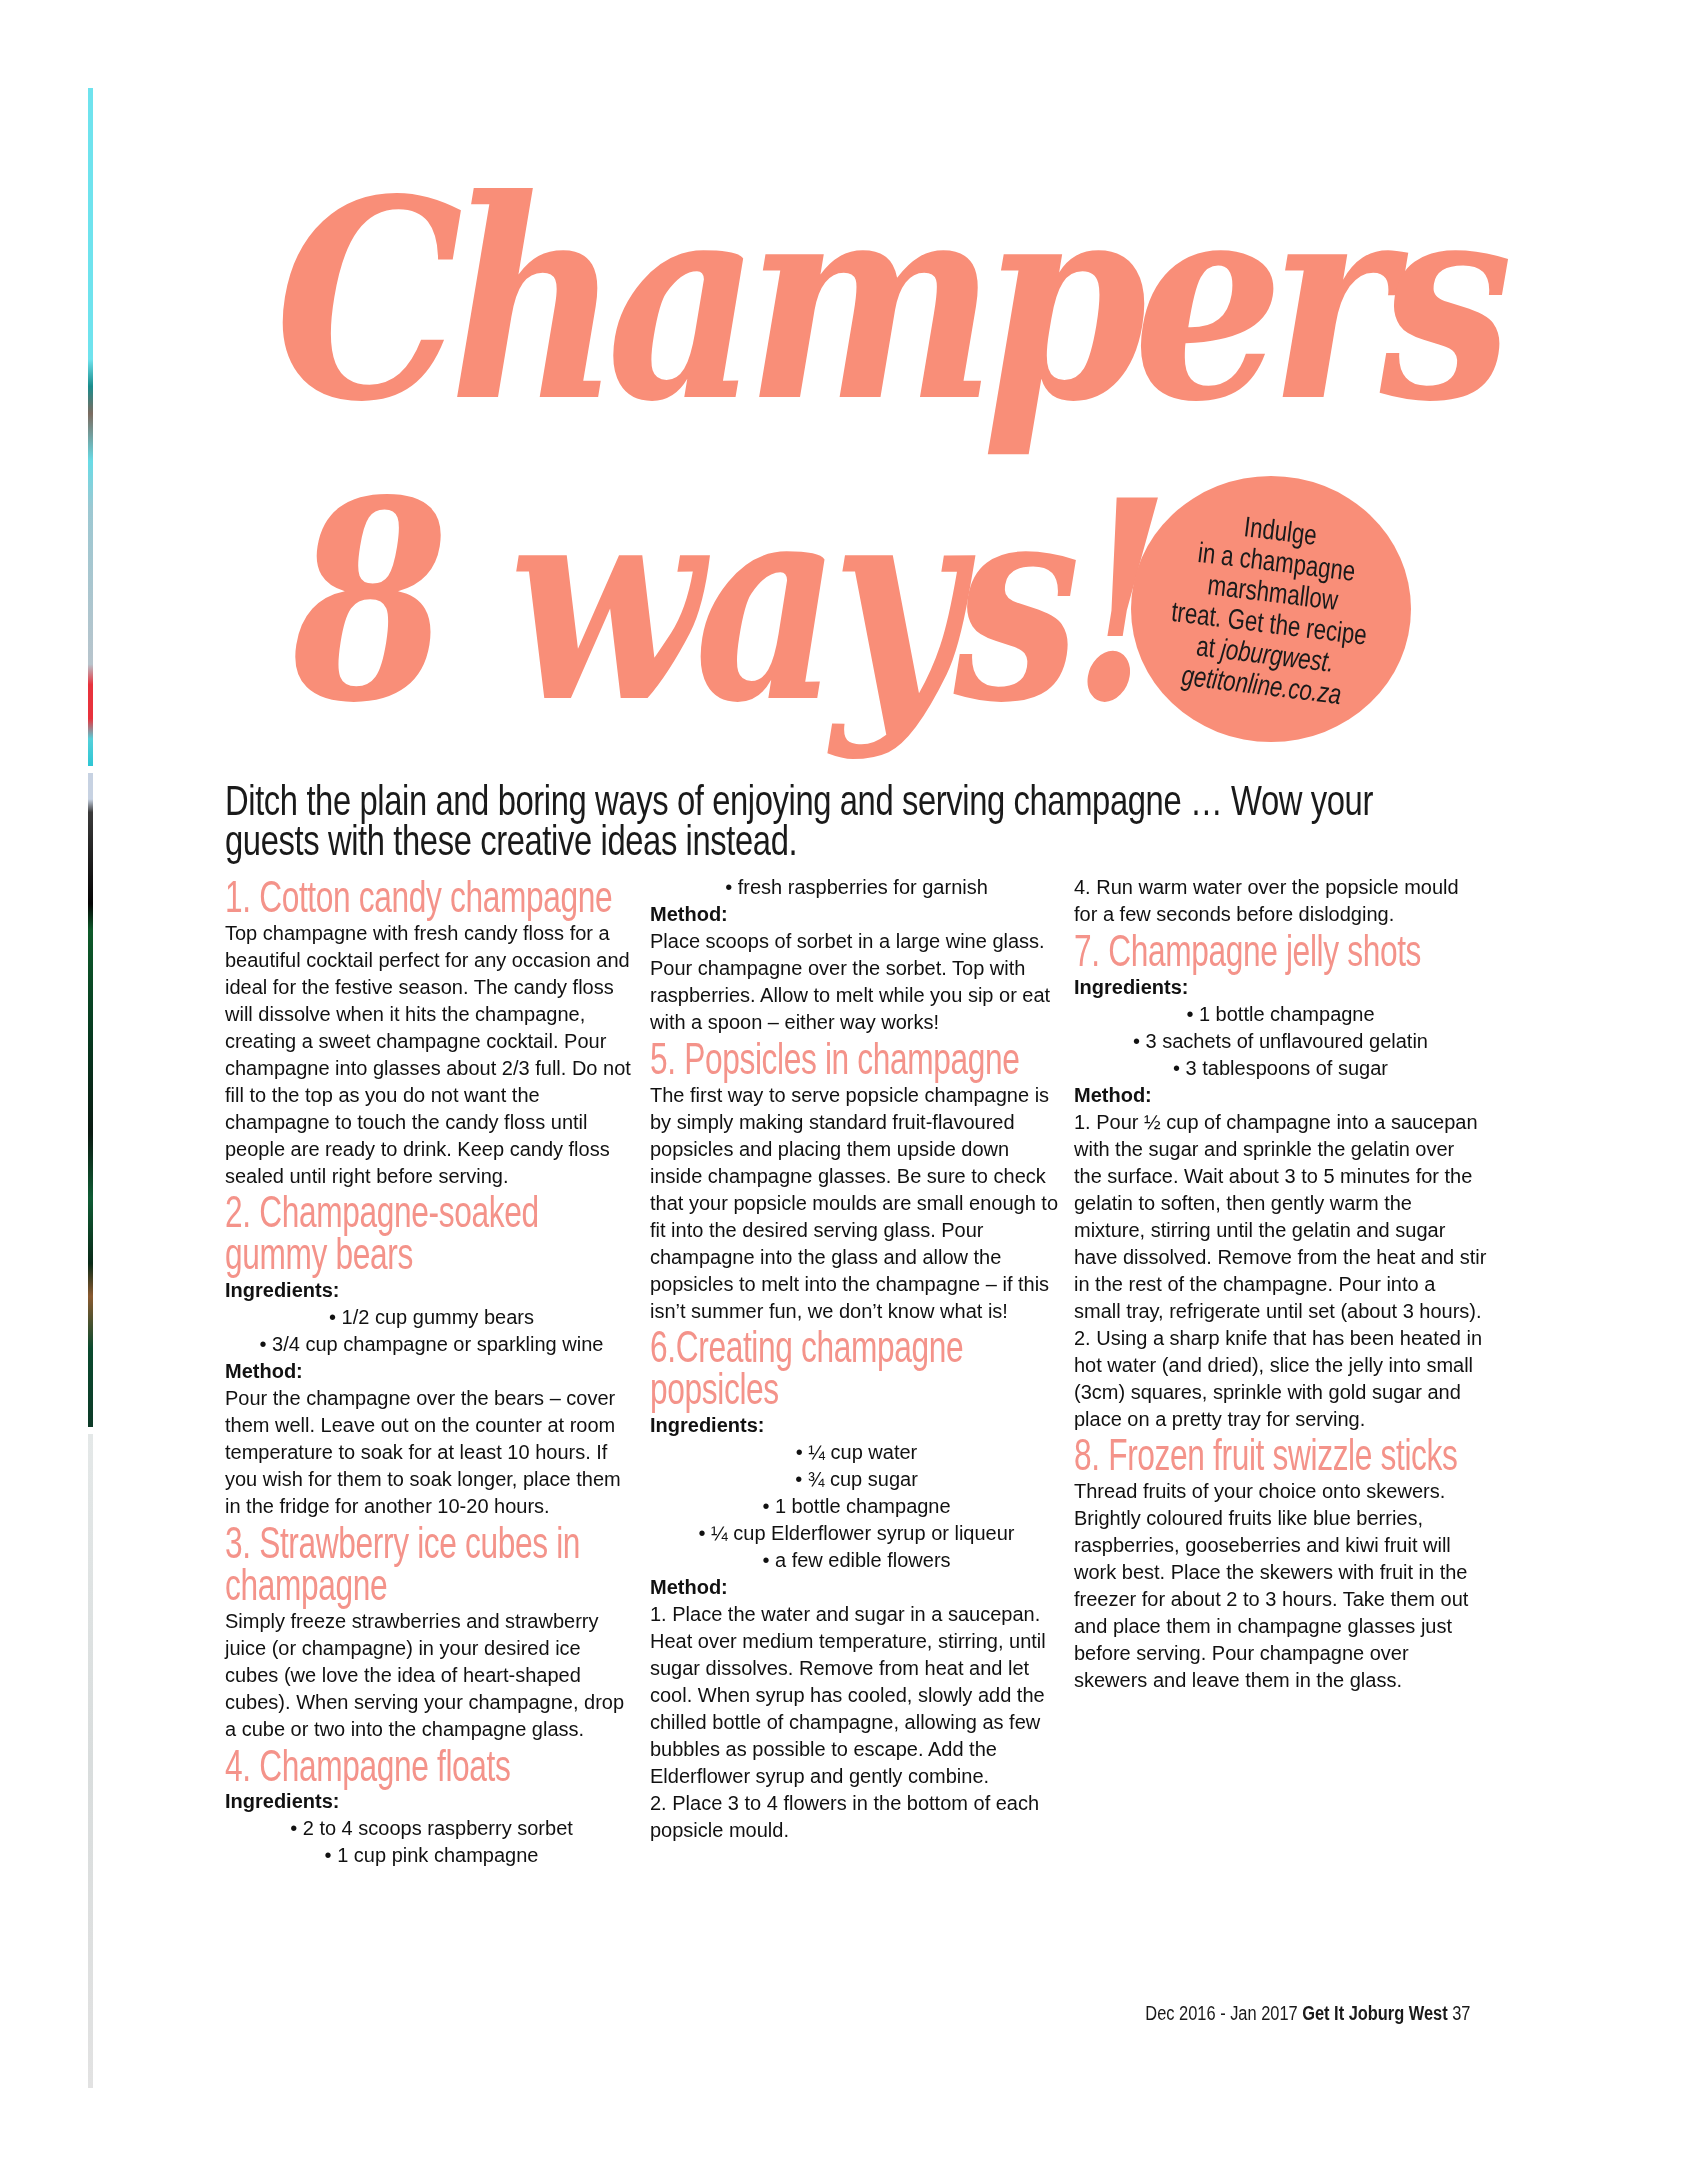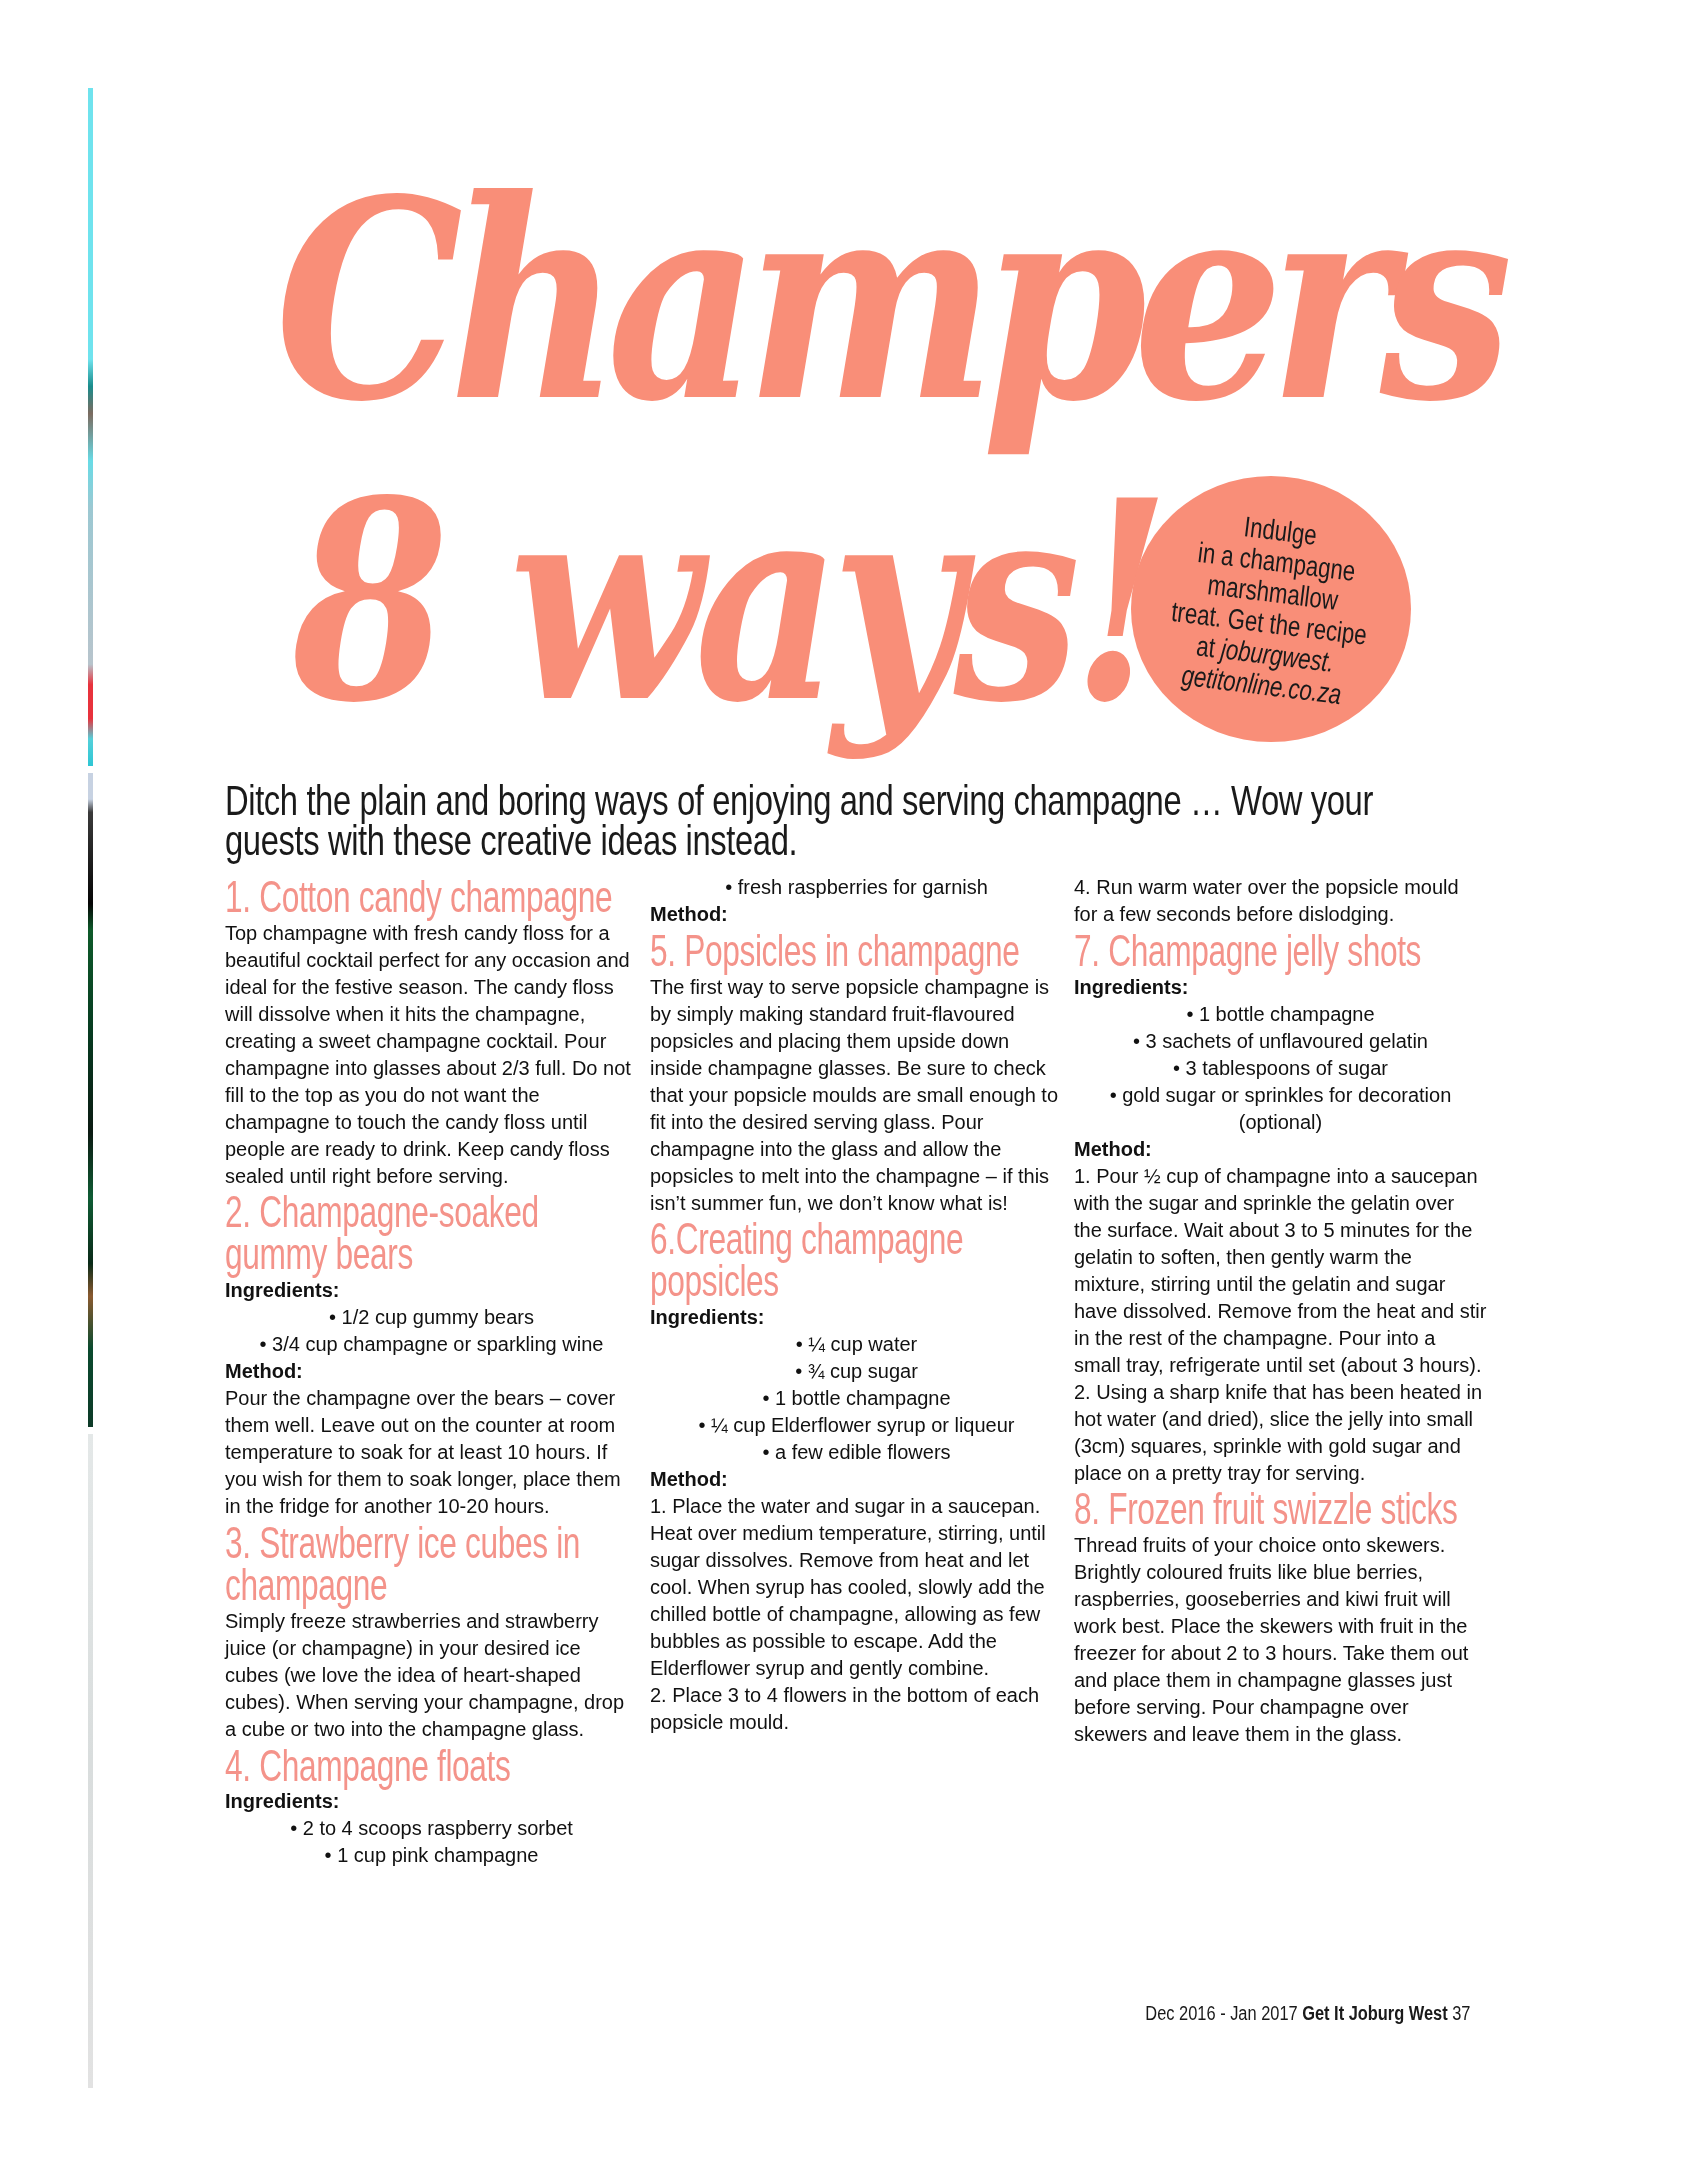--- a/index.html
+++ b/index.html
@@ -76,20 +76,21 @@
 
   <div class="h">4. Champagne floats</div>
   <div class="lbl">Ingredients:</div>
   <div class="li">• 2 to 4 scoops raspberry sorbet</div>
   <div class="li">• 1 cup pink champagne</div>
 </div>
 
 <div class="col col-2">
   <div class="li">• fresh raspberries for garnish</div>
   <div class="lbl">Method:</div>
+  <p class="p">Place scoops of sorbet in a large wine glass. Pour champagne over the sorbet. Top with raspberries. Allow to melt while you sip or eat with a spoon – either way works!</p>
 
   <div class="h">5. Popsicles in champagne</div>
   <p class="p">The first way to serve popsicle champagne is by simply making standard fruit-flavoured popsicles and placing them upside down inside champagne glasses. Be sure to check that your popsicle moulds are small enough to fit into the desired serving glass. Pour champagne into the glass and allow the popsicles to melt into the champagne – if this isn’t summer fun, we don’t know what is!</p>
 
   <div class="h two">6.Creating champagne popsicles</div>
   <div class="lbl">Ingredients:</div>
   <div class="li">• ¼ cup water</div>
   <div class="li">• ¾ cup sugar</div>
   <div class="li">• 1 bottle champagne</div>
   <div class="li">• ¼ cup Elderflower syrup or liqueur</div>
@@ -100,21 +101,20 @@
 </div>
 
 <div class="col col-3">
   <p class="p">4. Run warm water over the popsicle mould for a few seconds before dislodging.</p>
 
   <div class="h">7. Champagne jelly shots</div>
   <div class="lbl">Ingredients:</div>
   <div class="li">• 1 bottle champagne</div>
   <div class="li">• 3 sachets of unflavoured gelatin</div>
   <div class="li">• 3 tablespoons of sugar</div>
-  <div class="li">• gold sugar or sprinkles for decoration (optional)</div>
   <div class="lbl">Method:</div>
   <p class="p">1. Pour ½ cup of champagne into a saucepan with the sugar and sprinkle the gelatin over the surface. Wait about 3 to 5 minutes for the gelatin to soften, then gently warm the mixture, stirring until the gelatin and sugar have dissolved. Remove from the heat and stir in the rest of the champagne. Pour into a small tray, refrigerate until set (about 3 hours).</p>
   <p class="p">2. Using a sharp knife that has been heated in hot water (and dried), slice the jelly into small (3cm) squares, sprinkle with gold sugar and place on a pretty tray for serving.</p>
 
   <div class="h">8. Frozen fruit swizzle sticks</div>
   <p class="p">Thread fruits of your choice onto skewers. Brightly coloured fruits like blue berries, raspberries, gooseberries and kiwi fruit will work best. Place the skewers with fruit in the freezer for about 2 to 3 hours. Take them out and place them in champagne glasses just before serving. Pour champagne over skewers and leave them in the glass.</p>
 </div>
 
 <div class="footer">
   <span>Dec 2016 - Jan 2017 </span><b>Get It Joburg West</b><span> 37</span>

